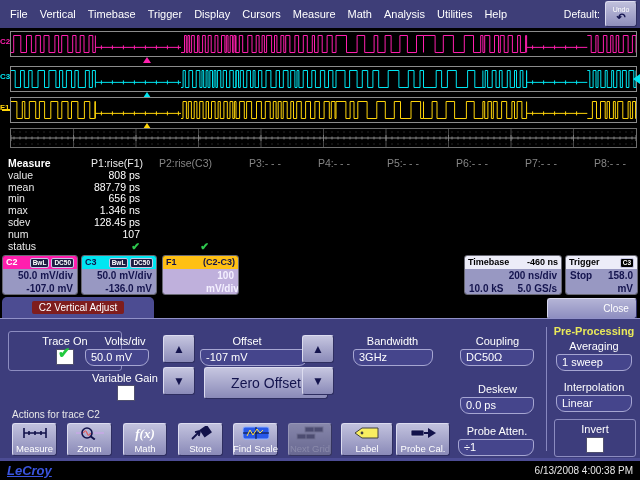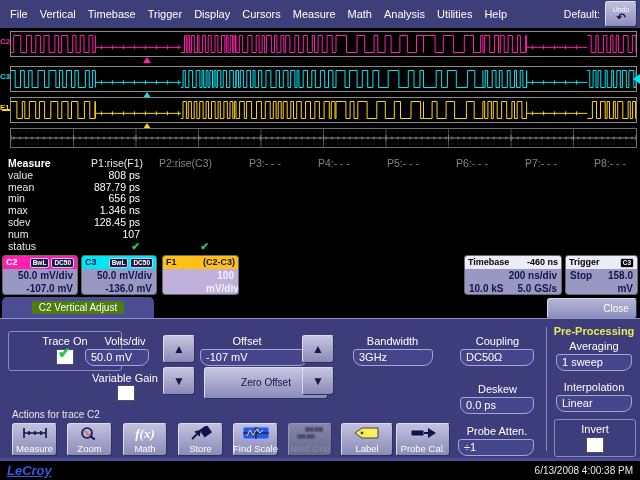--- a/index.html
+++ b/index.html
@@ -44,41 +44,41 @@
           padding:0 4px;line-height:13px;font-weight:bold;}
   .badges{display:flex;gap:2px;}
   .badge{background:#1c1c42;color:#fff;border:1px solid #c8c8e8;border-radius:2px;
          font-size:6.5px;font-weight:bold;padding:0 2px;line-height:8px;}
   .kv{display:flex;justify-content:space-between;}
   
   .dialog{position:absolute;top:296px;left:0;width:640px;height:162px;}
   .tabrow{position:absolute;top:0;left:0;width:640px;height:22px;background:#000;}
   .tab{position:absolute;left:2px;top:1px;width:152px;height:21px;background:#4c4c92;
        border-radius:5px 5px 0 0;display:flex;align-items:center;justify-content:center;}
-  .tabpill{background:#4d7c0f;color:#fff;font-size:10px;padding:1px 7px;border-radius:2px;white-space:nowrap;}
+  .tabpill{background:#7f1d1d;color:#fff;font-size:10px;padding:1px 7px;border-radius:2px;white-space:nowrap;}
   .close-btn{position:absolute;right:3px;top:2px;width:40px;height:19px;background:linear-gradient(180deg,#b4b4d6,#8e8ec0);
        border:1px solid;border-color:#d8d8ee #30306a #30306a #d8d8ee;border-radius:3px;color:#fff;
        font-size:10px;display:flex;align-items:center;justify-content:center;padding-left:48px;}
   .panel{position:absolute;top:22px;left:0;width:640px;height:140px;background:#3d3d7c;
          border-top:1px solid #9090c8;box-sizing:border-box;}
   .lbl{position:absolute;color:#fff;font-size:11px;text-align:center;white-space:nowrap;}
   .field{position:absolute;height:17px;background:#45458c;border:1px solid #a6a6d2;
          border-radius:3px 3px 9px 9px;color:#fff;font-size:11px;line-height:15px;
          padding-left:5px;box-sizing:border-box;}
   .group{position:absolute;border:1px solid #8c8cc0;border-radius:3px;}
   .group .lbl{position:static;margin-top:3px;}
   .checkbox{width:16px;height:14px;background:#fff;border:1px solid #50506e;position:relative;margin:2px auto 0;}
   .checkbox .chk{position:absolute;left:1px;top:-6px;font-size:15px;color:#21c93e;font-weight:bold;}
   .cb-abs{position:absolute;margin:0;}
   .arrowbtn{position:absolute;width:30px;height:26px;background:linear-gradient(180deg,#c6c6e0,#8a8ab8);
             border:1px solid;border-color:#dcdcf0 #2e2e60 #2e2e60 #dcdcf0;border-radius:3px;
             color:#14144e;font-size:12px;display:flex;align-items:center;justify-content:center;}
   .btn{position:absolute;background:linear-gradient(180deg,#c6c6e0,#8a8ab8);
        border:1px solid;border-color:#dcdcf0 #2e2e60 #2e2e60 #dcdcf0;border-radius:3px;
-       color:#14144e;font-size:10px;line-height:12px;display:flex;align-items:center;justify-content:center;text-align:center;}
+       color:#14144e;font-size:14px;line-height:12px;display:flex;align-items:center;justify-content:center;text-align:center;}
   .vdivider{position:absolute;left:546px;top:8px;width:1px;height:124px;background:#8888c0;}
   .pp-title{position:absolute;color:#e8e85a;font-size:11px;font-weight:bold;text-align:center;white-space:nowrap;}
   .actions-label{position:absolute;left:12px;top:90px;color:#e8e8e8;font-size:10px;}
   .action-btn{position:absolute;top:104px;height:33px;background:linear-gradient(180deg,#c2c2de,#8a8ab8);
               border:1px solid;border-color:#dcdcf0 #2e2e60 #2e2e60 #dcdcf0;border-radius:3px;
               display:flex;flex-direction:column;align-items:center;justify-content:space-between;
               padding:2px 0 1px;box-sizing:border-box;color:#fff;font-size:9.5px;}
   .action-btn.disabled{opacity:.55;filter:grayscale(.5);color:#c8c8d8;}
   .action-icon{height:15px;display:flex;align-items:flex-start;justify-content:center;}
   .action-label{line-height:10px;white-space:nowrap;}

